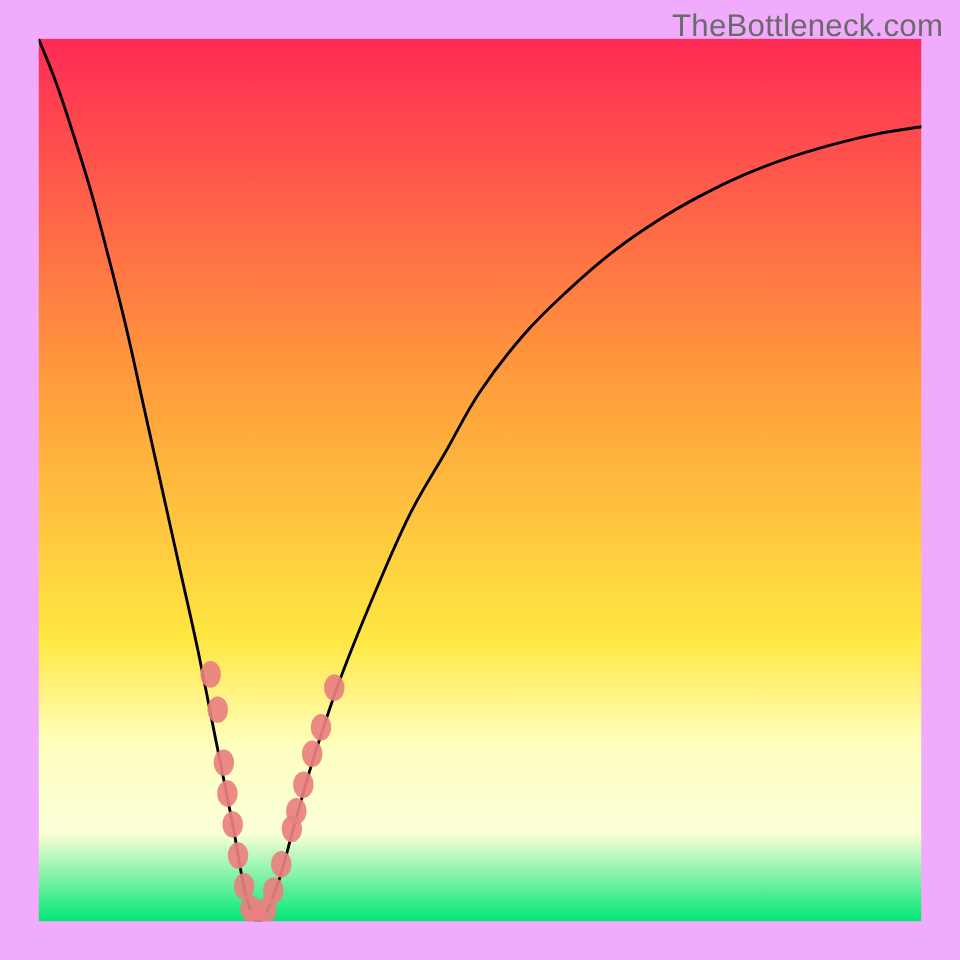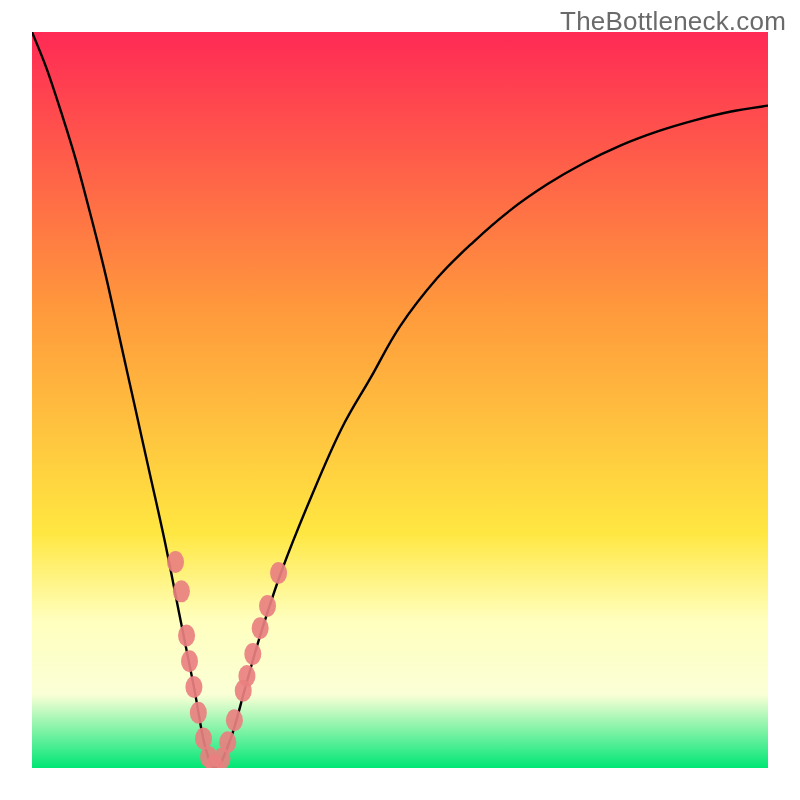--- a/index.html
+++ b/index.html
@@ -8,21 +8,21 @@
     width: 800px;
     height: 800px;
     overflow: hidden;
     background: #000;
     font-family: Arial, Helvetica, sans-serif;
   }
   .frame {
     position: absolute;
     left: 0; top: 0;
     width: 800px; height: 800px;
-    background: #ffffff;
+    background: #f0abfc;
   }
   .plot-area {
     position: absolute;
     left: 32px;
     top: 32px;
     width: 736px;
     height: 736px;
     overflow: hidden;
   }
   .watermark {

